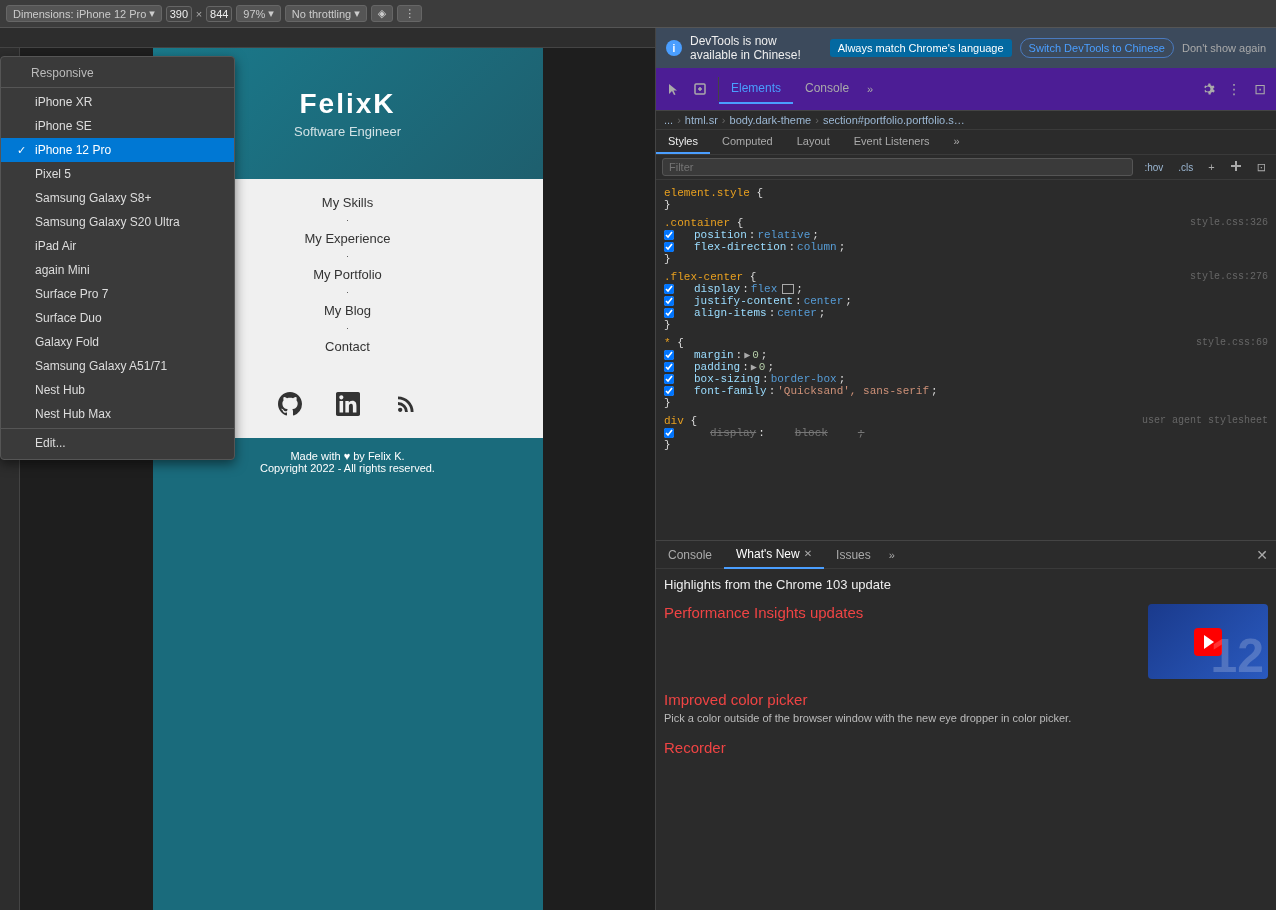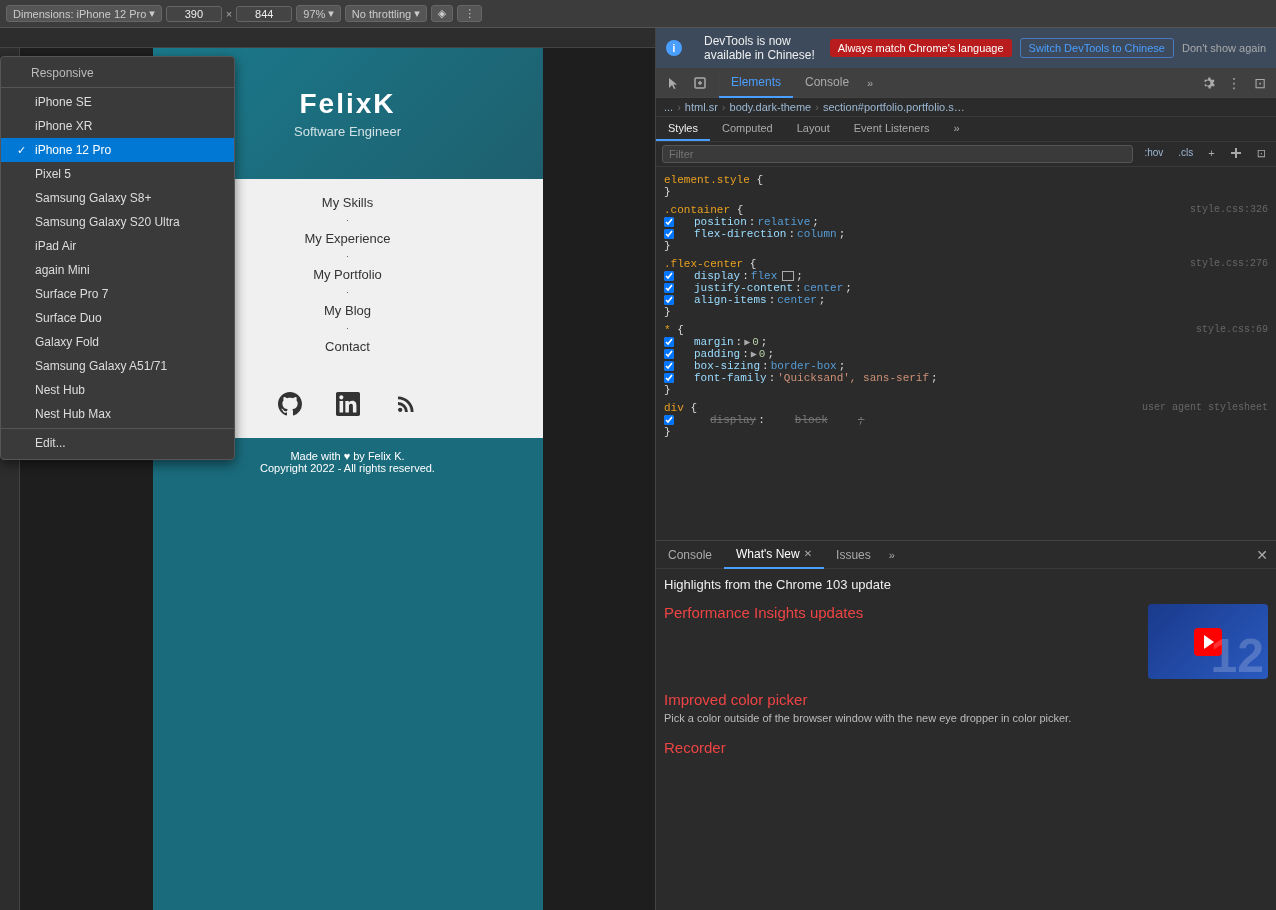--- a/index.html
+++ b/index.html
@@ -39,21 +39,21 @@
       display: flex;
       align-items: center;
       gap: 3px;
     }
     .dim-input {
       background: #444;
       border: 1px solid #666;
       border-radius: 3px;
       color: #eee;
       font-size: 11px;
-      width: 56px;
+      width: 26px;
       text-align: center;
       padding: 1px 2px;
       outline: none;
     }
     .toolbar-x { color: #aaa; font-size: 11px; }
 
     
     .main-area {
       display: flex;
       flex: 1;
@@ -218,50 +218,50 @@
       border-radius: 50%;
       background: #4a9eff;
       display: flex;
       align-items: center;
       justify-content: center;
       font-size: 10px;
       color: white;
       font-weight: bold;
       flex-shrink: 0;
     }
-    .notif-text { color: #eee; font-size: 12px; flex: 1; margin-left: 14px; }
+    .notif-text { color: #eee; font-size: 12px; flex: 1; }
     .notif-btn {
-      background: #b91c1c;
+      background: #0369a1;
       border: none;
       border-radius: 3px;
       color: #fff;
       font-size: 11px;
       padding: 3px 8px;
       cursor: pointer;
       white-space: nowrap;
     }
     .notif-btn-outline {
       background: transparent;
       border: 1px solid #4a7abf;
-      border-radius: 3px;
+      border-radius: 10px;
       color: #4a9eff;
       font-size: 11px;
       padding: 3px 8px;
       cursor: pointer;
       white-space: nowrap;
     }
     .notif-dismiss { color: #aaa; font-size: 11px; cursor: pointer; white-space: nowrap; }
 
     
     .devtools-tabbar {
-      background: #404040;
+      background: #4c1d95;
       display: flex;
       align-items: center;
       border-bottom: 1px solid #444;
-      height: 30px;
+      height: 43px;
       flex-shrink: 0;
     }
     .devtools-tab-icons {
       display: flex;
       align-items: center;
       gap: 2px;
       padding: 0 6px;
       border-right: 1px solid #444;
     }
     .devtools-icon-btn {
@@ -321,20 +321,21 @@
       padding: 5px 12px;
       font-size: 11px;
       color: #aaa;
       cursor: pointer;
       border-bottom: 2px solid transparent;
     }
     .styles-tab.active { color: #eee; border-bottom-color: #4a9eff; }
 
     .styles-filter-bar {
       display: flex;
+      align-items: center;
       padding: 3px 6px;
       border-bottom: 1px solid #3a3a3a;
       gap: 7px;
       flex-shrink: 0;
     }
     .styles-filter-input {
       flex: 1;
       background: #3a3a3a;
       border: 1px solid #555;
       border-radius: 3px;
@@ -514,25 +515,25 @@
   <div class="preview-pane">
 
     <div class="device-dropdown">
       <div class="device-menu-item header">
         <span class="checkmark"></span>
         <span>Responsive</span>
       </div>
       <div class="device-menu-separator"></div>
       <div class="device-menu-item">
         <span class="checkmark"></span>
+        <span>iPhone XR</span>
+      </div>
+      <div class="device-menu-item">
+        <span class="checkmark"></span>
         <span>iPhone SE</span>
-      </div>
-      <div class="device-menu-item">
-        <span class="checkmark"></span>
-        <span>iPhone XR</span>
       </div>
       <div class="device-menu-item selected">
         <span class="checkmark">✓</span>
         <span>iPhone 12 Pro</span>
       </div>
       <div class="device-menu-item">
         <span class="checkmark"></span>
         <span>Pixel 5</span>
       </div>
       <div class="device-menu-item">

